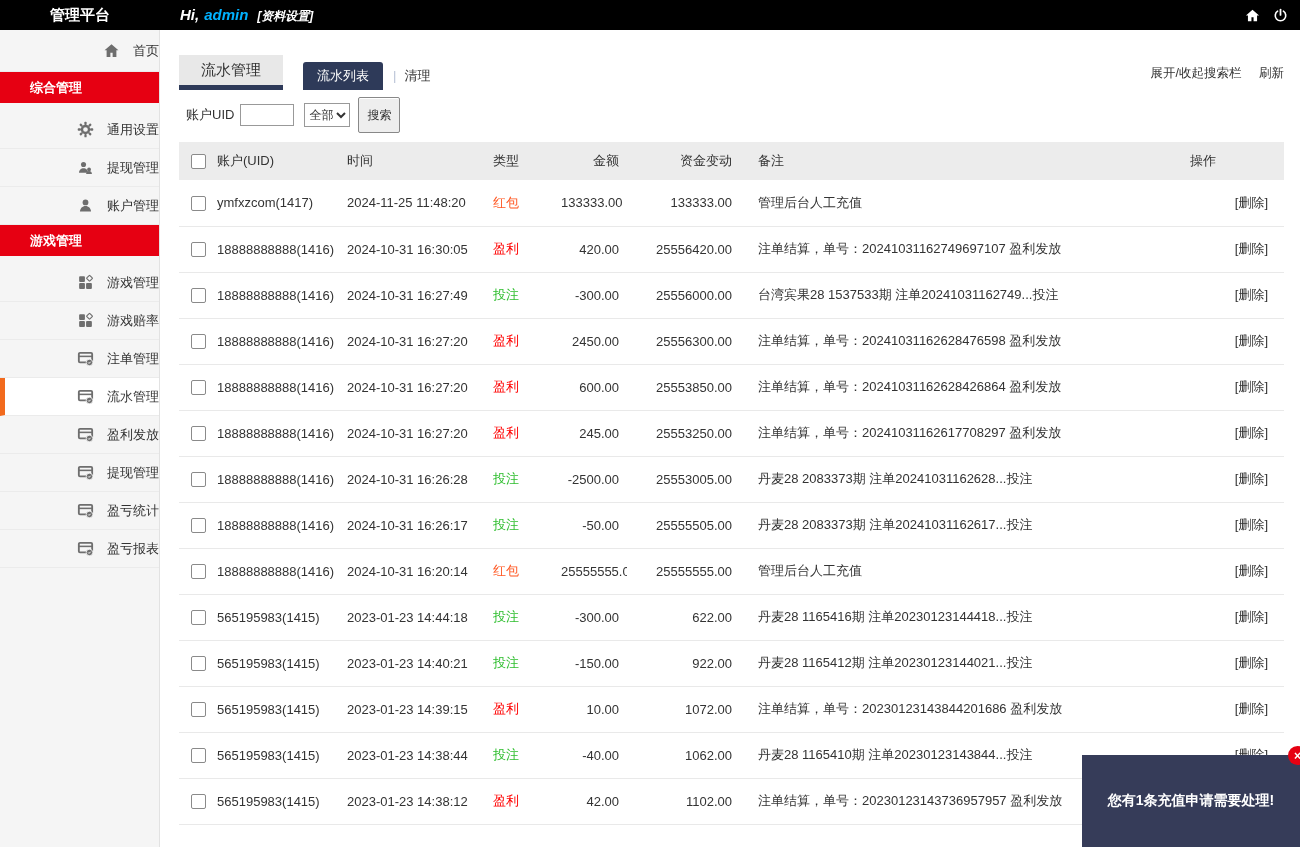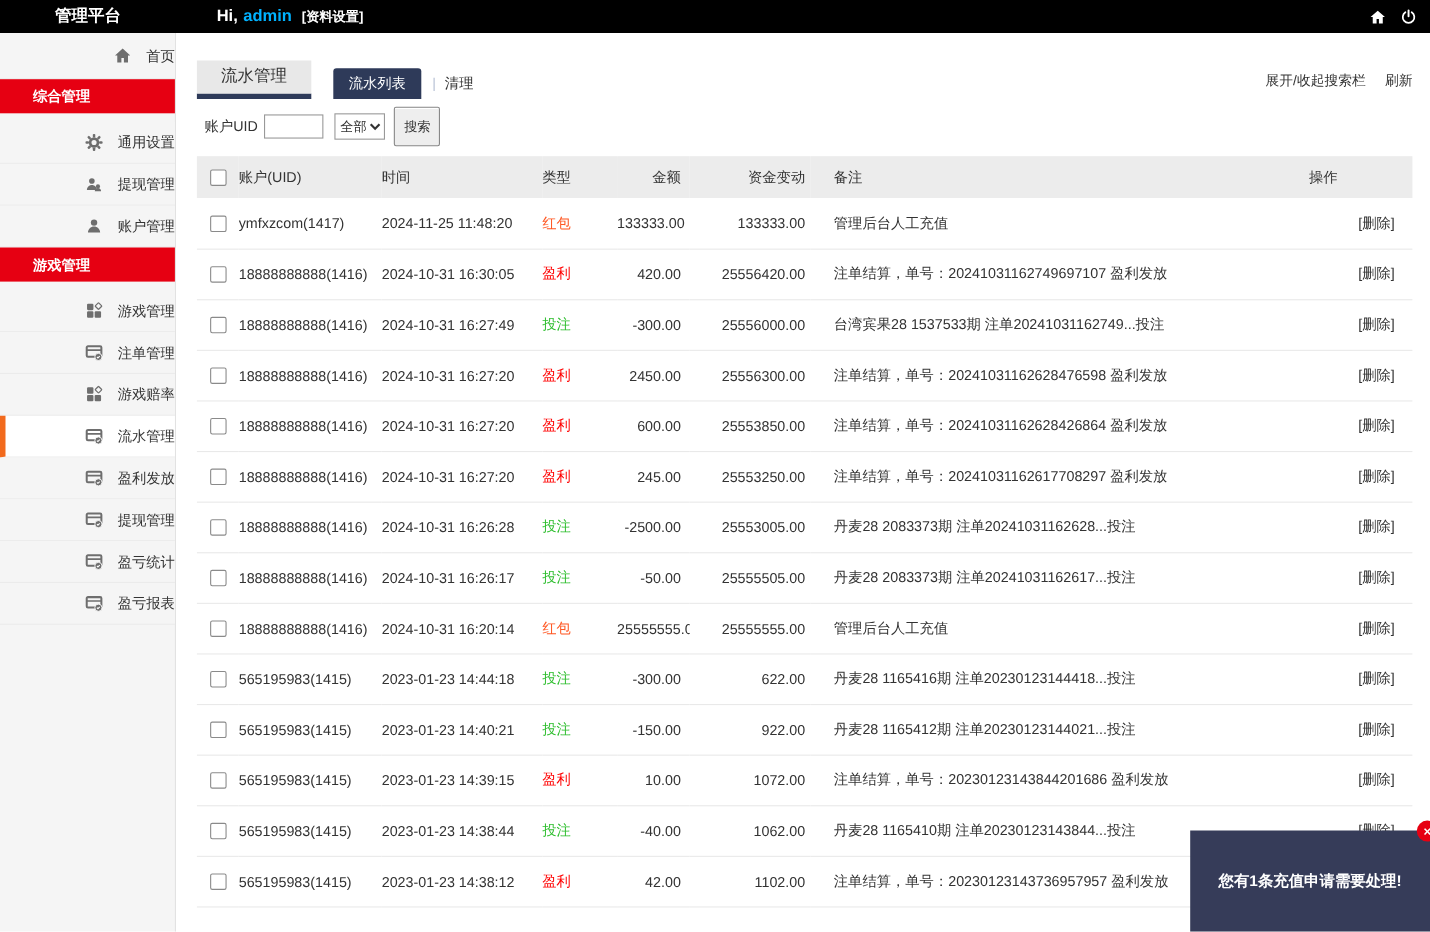--- a/index.html
+++ b/index.html
@@ -4,21 +4,21 @@
 <style>
   * { box-sizing: border-box; }
   html,body { margin:0; padding:0; }
   body {
     width:1300px; height:847px; position:relative; overflow:hidden;
     font-family:"Liberation Sans","DejaVu Sans",sans-serif; background:#fff;
   }
   
   .app-header { position:absolute; top:0; left:0; right:0; height:30px; background:#000000; z-index:30; }
   .brand { position:absolute; left:0; top:0; width:160px; text-align:center; color:#fff; font-weight:bold; font-size:15px; line-height:30px; }
-  .greeting { position:absolute; left:197px; top:0; line-height:30px; color:#fff; font-weight:bold; font-size:15px; white-space:nowrap; }
+  .greeting { position:absolute; left:180px; top:0; line-height:30px; color:#fff; font-weight:bold; font-size:15px; white-space:nowrap;font-style:italic; }
   .greeting .uname { color:#00b2ff; margin-left:5px; }
   .greeting .profile { font-size:12px; margin-left:9px; color:#fff; }
   .hdr-icons { position:absolute; right:12px; top:0; height:30px; display:flex; align-items:center; gap:13px; }
   .hdr-icons span { display:flex; cursor:pointer; }
   
   .sidebar { position:absolute; left:0; top:30px; width:160px; bottom:0; background:#f5f5f5; border-right:1px solid #e2e2e2; }
   .side-item { display:flex; align-items:center; height:38px; border-bottom:1px solid #ebebeb; cursor:pointer; background:#f5f5f5;justify-content:flex-end; }
   .side-item.first { height:42px; }
   .side-icon { width:17px; height:17px; margin-left:12px; flex:none; }
   .side-icon svg { width:17px; height:17px; display:block; }
@@ -137,39 +137,39 @@
           <rect x="3" y="3" width="8.2" height="8.2" rx="1.4"></rect>
           <rect x="3" y="12.8" width="8.2" height="8.2" rx="1.4"></rect>
           <rect x="12.8" y="12.8" width="8.2" height="8.2" rx="1.4"></rect>
           <rect x="14.6" y="2.9" width="6.2" height="6.2" rx="0.8" fill="none" stroke="#6e6e6e" stroke-width="1.6" transform="rotate(45 17.7 6)"></rect>
         </svg>
       </span>
       <span class="side-label">游戏管理</span>
     </div>
     <div class="side-item">
       <span class="side-icon">
-        <svg viewBox="0 0 24 24">
-          <rect x="2.6" y="4" width="18.8" height="13.4" rx="1.6" fill="none" stroke="#6e6e6e" stroke-width="2.6"></rect>
-          <path d="M2.6 9h18.8" stroke="#6e6e6e" stroke-width="2.2"></path>
-          <circle cx="17.6" cy="17.6" r="4.6" fill="#6e6e6e" stroke="#f5f5f5" stroke-width="1.2"></circle>
-          <path d="M15.7 17.6l1.3 1.3 2.3-2.3" stroke="#fff" stroke-width="1.4" fill="none"></path>
-        </svg>
-      </span>
-      <span class="side-label">注单管理</span>
-    </div>
-    <div class="side-item">
-      <span class="side-icon">
         <svg viewBox="0 0 24 24" fill="#6e6e6e">
           <rect x="3" y="3" width="8.2" height="8.2" rx="1.4"></rect>
           <rect x="3" y="12.8" width="8.2" height="8.2" rx="1.4"></rect>
           <rect x="12.8" y="12.8" width="8.2" height="8.2" rx="1.4"></rect>
           <rect x="14.6" y="2.9" width="6.2" height="6.2" rx="0.8" fill="none" stroke="#6e6e6e" stroke-width="1.6" transform="rotate(45 17.7 6)"></rect>
         </svg>
       </span>
       <span class="side-label">游戏赔率</span>
+    </div>
+    <div class="side-item">
+      <span class="side-icon">
+        <svg viewBox="0 0 24 24">
+          <rect x="2.6" y="4" width="18.8" height="13.4" rx="1.6" fill="none" stroke="#6e6e6e" stroke-width="2.6"></rect>
+          <path d="M2.6 9h18.8" stroke="#6e6e6e" stroke-width="2.2"></path>
+          <circle cx="17.6" cy="17.6" r="4.6" fill="#6e6e6e" stroke="#f5f5f5" stroke-width="1.2"></circle>
+          <path d="M15.7 17.6l1.3 1.3 2.3-2.3" stroke="#fff" stroke-width="1.4" fill="none"></path>
+        </svg>
+      </span>
+      <span class="side-label">注单管理</span>
     </div>
     <div class="side-item active">
       <span class="side-icon">
         <svg viewBox="0 0 24 24">
           <rect x="2.6" y="4" width="18.8" height="13.4" rx="1.6" fill="none" stroke="#6e6e6e" stroke-width="2.6"></rect>
           <path d="M2.6 9h18.8" stroke="#6e6e6e" stroke-width="2.2"></path>
           <circle cx="17.6" cy="17.6" r="4.6" fill="#6e6e6e" stroke="#f5f5f5" stroke-width="1.2"></circle>
           <path d="M15.7 17.6l1.3 1.3 2.3-2.3" stroke="#fff" stroke-width="1.4" fill="none"></path>
         </svg>
       </span>

